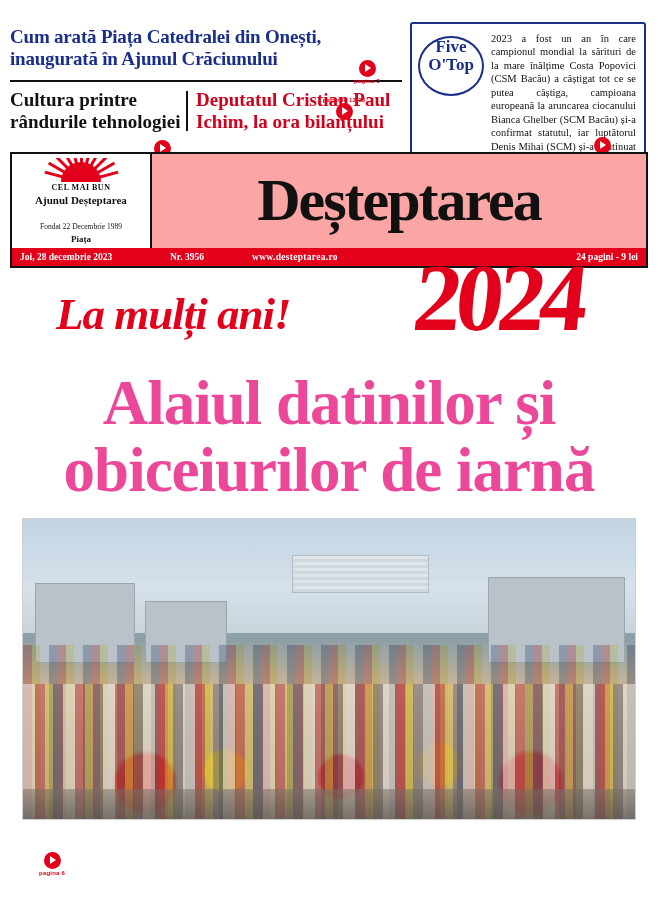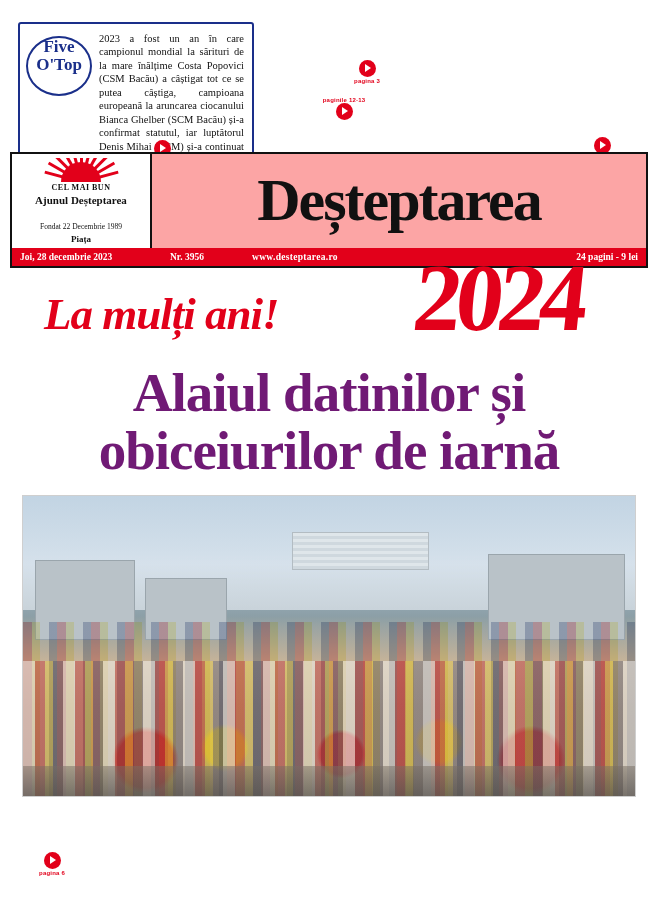--- a/index.html
+++ b/index.html
@@ -271,21 +271,21 @@
   .infobar .web { flex: 1; letter-spacing: 0.3px; }
   .infobar .pages { text-align: left; }
 
   
   .greet-zone {
     position: relative;
     height: 92px;
   }
   .lamulti {
     position: absolute;
-    left: 34px;
+    left: 46px;
     top: 20px;
     font-family: "Liberation Serif", serif;
     font-style: italic;
     font-weight: bold;
     font-size: 45px;
     color: #e2001a;
     letter-spacing: -1px;
   }
   .year2024 {
     position: absolute;
@@ -298,26 +298,26 @@
     letter-spacing: -6px;
     line-height: 1;
     transform: skewX(-6deg);
   }
 
   
   .headline {
     text-align: center;
     font-family: "Liberation Serif", serif;
     font-weight: bold;
-    color: #701a75;
-    font-size: 55px;
+    color: #ec4899;
+    font-size: 63px;
     line-height: 1.06;
     letter-spacing: -1px;
     padding: 0 4px;
-    margin-top: 4px;
+    margin-top: 10px;
   }
 
   
   .photo-wrap {
     position: relative;
     margin: 14px 12px 0 12px;
     height: 300px;
     border: 1px solid #cfcfcf;
     overflow: hidden;
   }
@@ -384,20 +384,29 @@
     border: 1px solid #b3bcc2;
   }
 </style>
 </head>
 <body>
 
 <div class="page">
 
   <div class="top-zone">
 
+    <div class="top-left">
+      <div class="teaser-a">Cum arată Piața Catedralei din Onești, inaugurată în Ajunul Crăciunului</div>
+      <div class="rule"></div>
+      <div class="lower-left">
+        <div class="teaser-b">Cultura printre rândurile tehnologiei</div>
+        <div class="vdiv"></div>
+        <div class="teaser-c">Deputatul Cristian Paul Ichim, la ora bilanțului</div>
+      </div>
+    </div>
 
     <div class="top-right">
       <div class="five-oval">
         <span>Five</span>
         <span>O'Top</span>
       </div>
       <div class="five-text">2023 a fost un an în care campionul mondial la sărituri de la mare înălțime Costa Popovici (CSM Bacău) a câștigat tot ce se putea câștiga, campioana europeană la aruncarea ciocanului Bianca Ghelber (SCM Bacău) și-a confirmat statutul, iar luptătorul Denis Mihai (SCM) și-a continuat progresul.</div>
     </div>
   </div>
 

